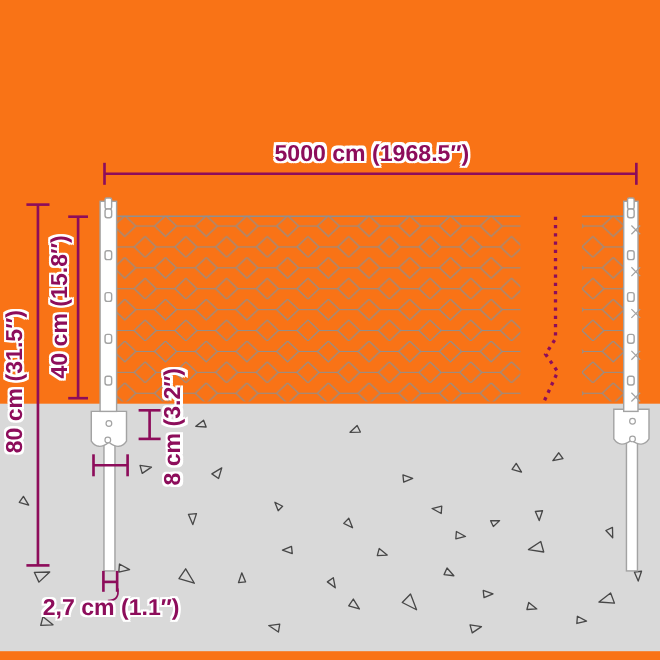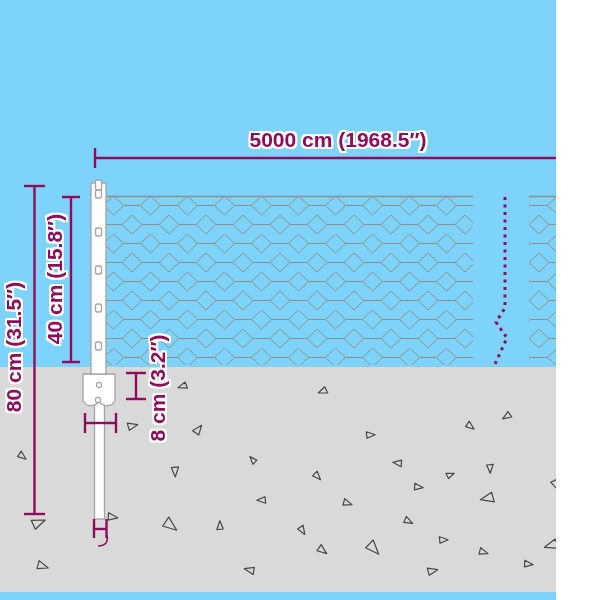--- a/index.html
+++ b/index.html
@@ -5,22 +5,22 @@
   :root{
     --accent:#8d0d5b;
     --ground:#d9d9d9;
     --mesh:#8f8f8f;
     --steel:#a3a3a3;
     --soil-mark:#474747;
   }
   html,body{margin:0;padding:0;background:#fff;}
   .canvas{
     position:relative;
-    width:556px;height:600px;
-    background:#7dd3fc;
+    width:600px;height:600px;
+    background:#f97316;
     overflow:hidden;
     font-family:"Liberation Sans",sans-serif;
   }
   svg{position:absolute;left:0;top:0;}
   .ground{fill:var(--ground);stroke:none;}
   .mesh-fill{fill:url(#meshPattern);}
   .wire{stroke:var(--mesh);stroke-width:1.4;fill:none;}
   .steel-part{fill:#ffffff;stroke:var(--steel);stroke-width:1.3;}
   .steel-detail{fill:none;stroke:var(--steel);stroke-width:1.1;}
   .hole{fill:#ffffff;stroke:var(--steel);stroke-width:1.1;}
@@ -169,13 +169,14 @@
       <line class="dim-line" x1="94" y1="519" x2="94" y2="538"></line>
       <line class="dim-line" x1="106.5" y1="519" x2="106.5" y2="538"></line>
       <path class="dim-leader" d="M98 546 Q109 546 107 535"></path>
     </g>
   </svg>
 
   <div class="dim-label" style="left:338px;top:140px;">5000 cm (1968.5″)</div>
   <div class="dim-label vert" style="left:14px;top:347px;">80 cm (31.5″)</div>
   <div class="dim-label vert" style="left:55px;top:279px;">40 cm (15.8″)</div>
   <div class="dim-label vert" style="left:158px;top:388px;">8 cm (3.2″)</div>
+  <div class="dim-label" style="left:101px;top:553px;">2,7 cm (1.1″)</div>
 </div>
 
 </body></html>

